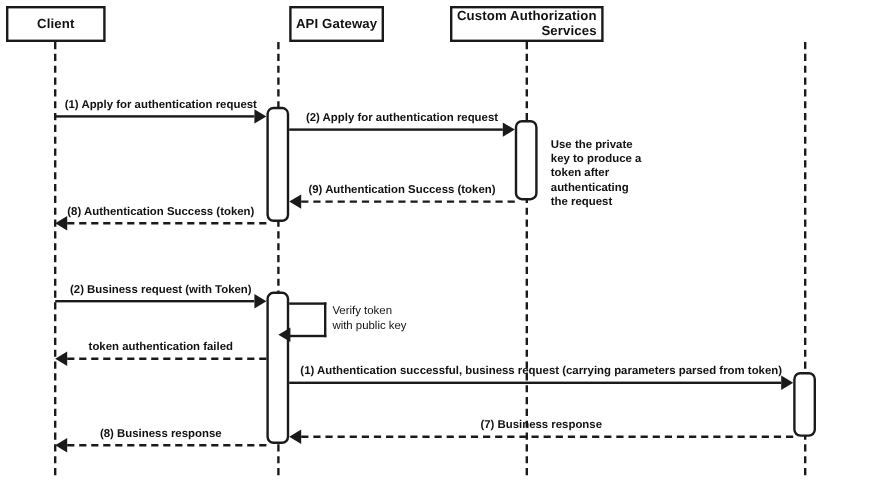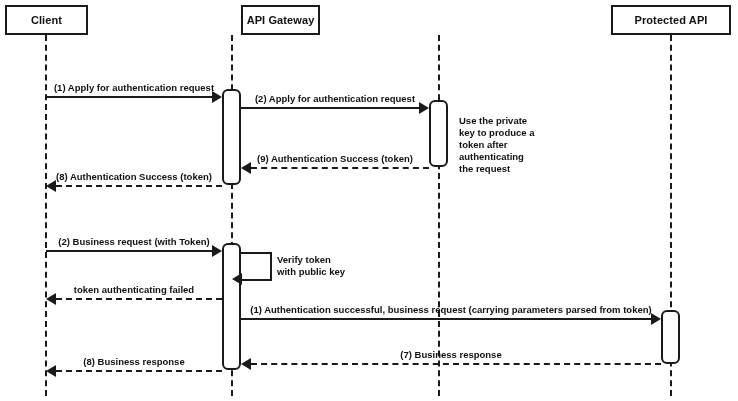--- a/index.html
+++ b/index.html
@@ -116,37 +116,38 @@
     position: absolute;
     font-size: 9.5px;
     font-weight: 700;
     color: #111111;
     line-height: 12px;
     white-space: pre-line;
   }
   .selflabel {
     position: absolute;
     font-size: 9.5px;
-    font-weight: 700;
+    font-weight: 400;
     color: #111111;
     line-height: 12px;
     white-space: pre-line;
   }
 </style>
 </head>
 <body>
 
 <div id="canvas">
 
   <div class="participant" style="left:5px; top:5px; width:83px; height:30px;">Client</div>
 
   <div class="participant" style="left:193px; top:5px; width:79px; height:30px;margin-left:48px;">API Gateway</div>
 
-
-  <div class="participant" style="left:611px; top:5px; width:120px; height:30px;">Protected API</div>
+  <div class="participant" style="left:375px; top:5px; width:128px; height:30px; white-space:pre-line;">Custom Authorization
+Services</div>
+
 
   <div class="lifeline" style="left:45px; top:35px; height:361px;"></div>
   <div class="lifeline" style="left:231px; top:35px; height:361px;"></div>
   <div class="lifeline" style="left:438px; top:35px; height:361px;"></div>
   <div class="lifeline" style="left:670px; top:35px; height:361px;"></div>
 
   <div class="activation" style="left:222px; top:89px; width:19px; height:96px;"></div>
 
   <div class="activation" style="left:429px; top:100px; width:19px; height:67px;"></div>
 
@@ -186,21 +187,21 @@
 
   <div class="selfmsg" style="left:241px; top:252px; width:31px; height:29px;">
     <div class="selfhead"></div>
   </div>
   <div class="selflabel" style="left:277px; top:254px;">Verify token
 with public key</div>
 
   <div class="msg dashed" style="left:46px; top:298px; width:176px;">
     <div class="line" style="left:10px; width:166px;"></div>
     <div class="head left" style="left:0px;"></div>
-    <div class="label center">token authenticating failed</div>
+    <div class="label center">token authentication failed</div>
   </div>
 
   <div class="msg" style="left:241px; top:318px; width:420px;">
     <div class="line" style="width:410px;"></div>
     <div class="head right" style="left:410px;"></div>
     <div class="label center">(1) Authentication successful, business request (carrying parameters parsed from token)</div>
   </div>
 
   <div class="msg dashed" style="left:241px; top:363px; width:420px;">
     <div class="line" style="left:10px; width:410px;"></div>

